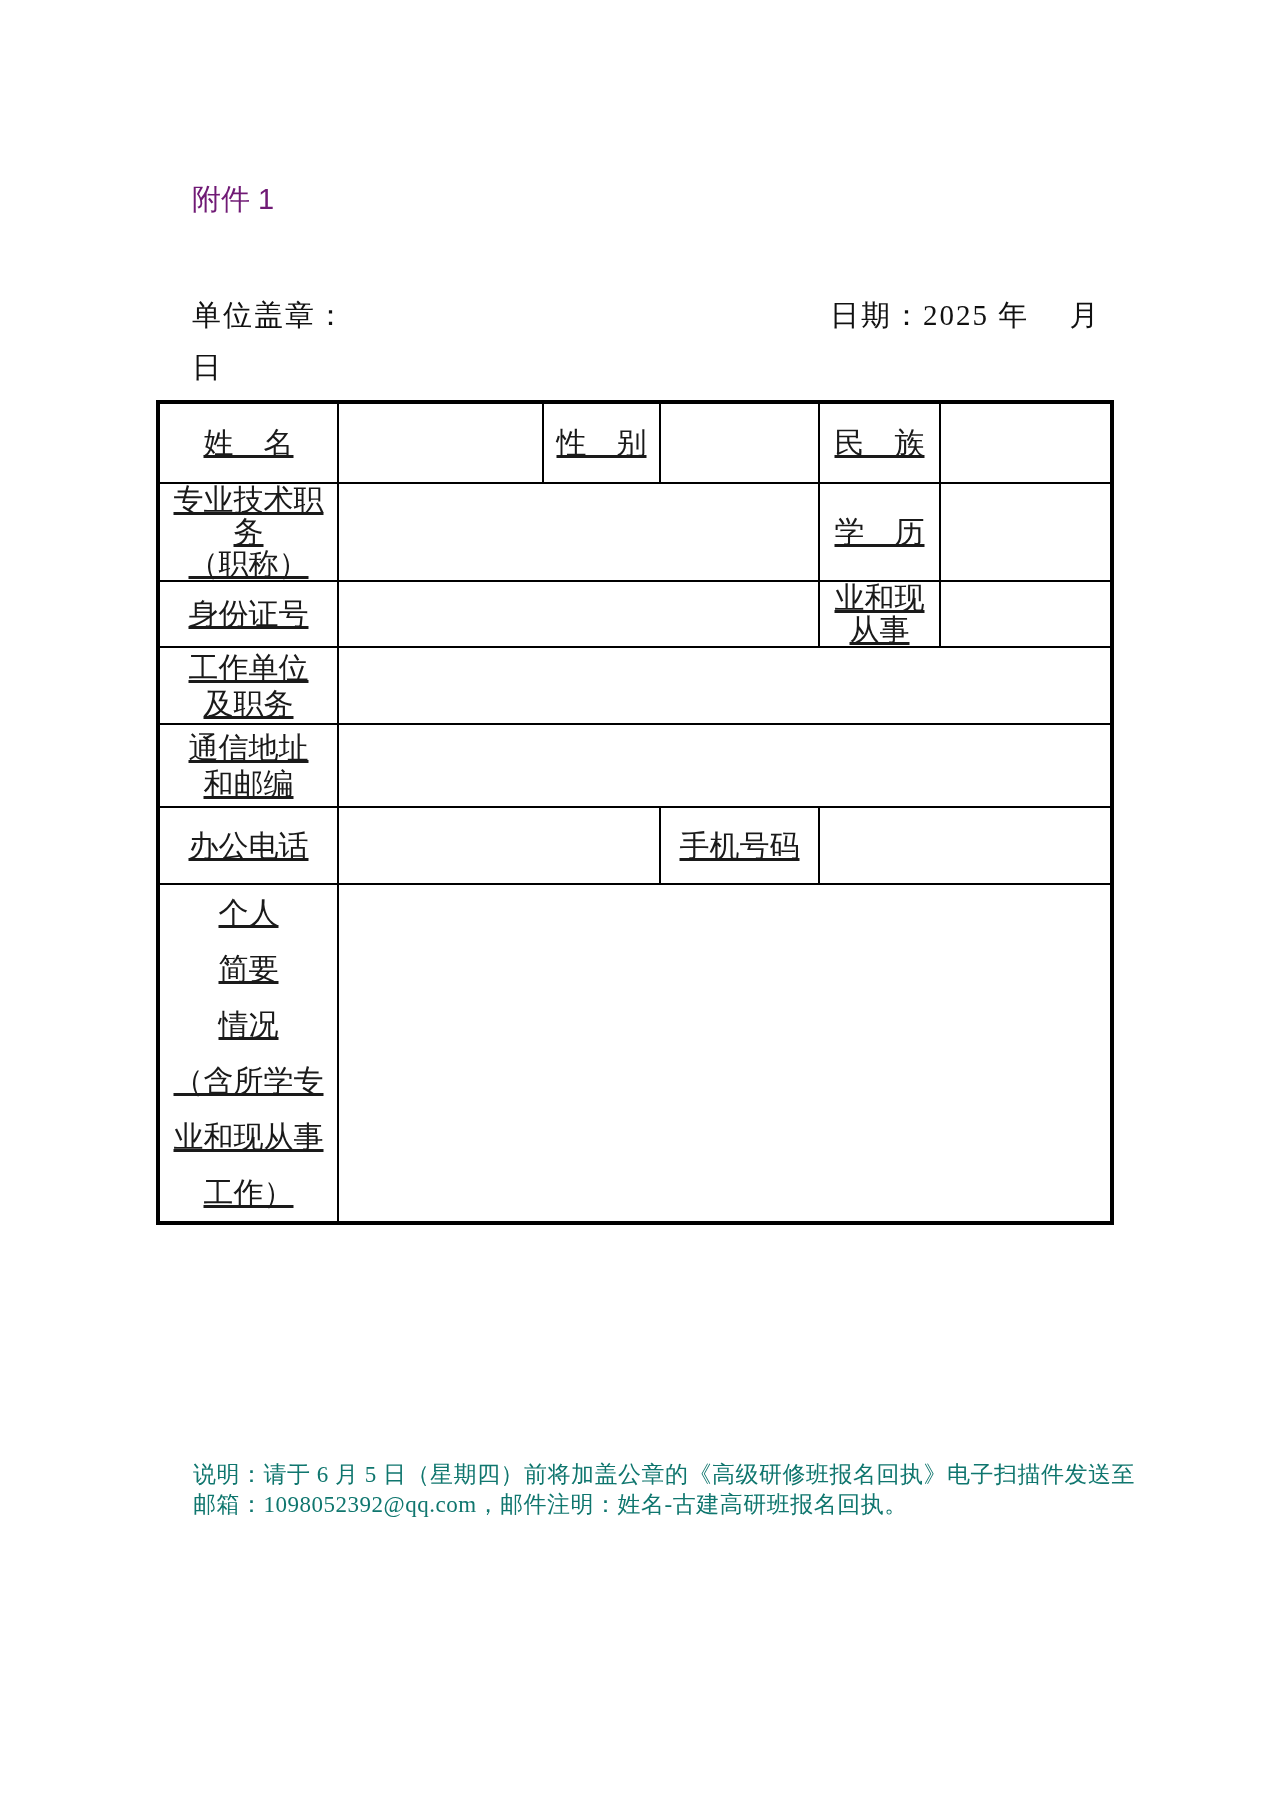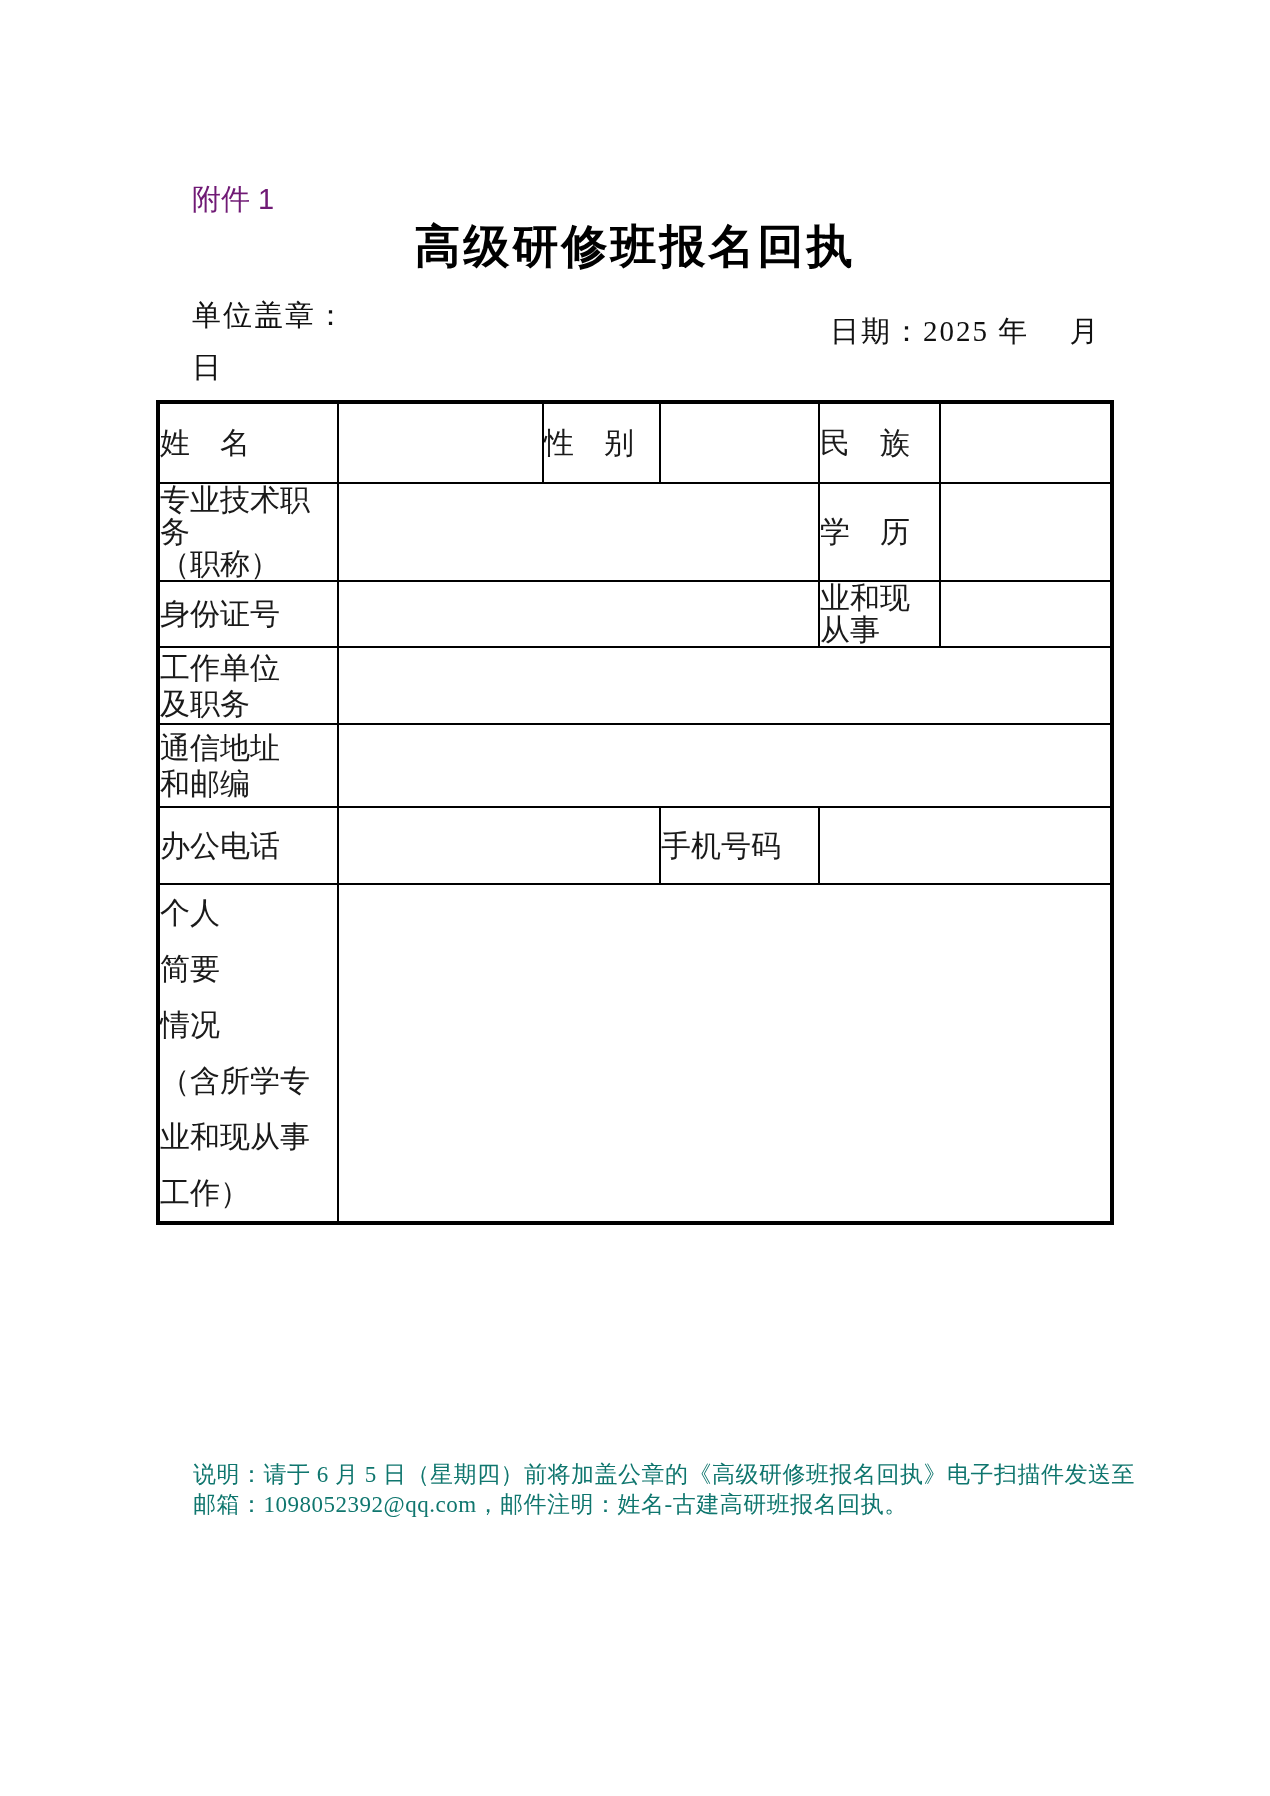--- a/index.html
+++ b/index.html
@@ -38,44 +38,45 @@
     top: 296px;
     font-size: 29px;
     letter-spacing: 2px;
   }
   .date-label {
     position: absolute;
     left: 830px;
     top: 296px;
     font-size: 29px;
     letter-spacing: 2px;
-    margin-top: 16px;
   }
   .day-label {
     position: absolute;
     left: 192px;
     top: 348px;
     font-size: 29px;
   }
   table.form-table {
     position: absolute;
     left: 156px;
     top: 400px;
     width: 954px;
     border-collapse: collapse;
     table-layout: fixed;
     border: 4px solid #000;
   }
   table.form-table td {
     border: 2px solid #000;
     padding: 0;
     vertical-align: middle;
+    text-align: center;
     font-size: 30px;
     color: #1a1a1a;
     overflow: hidden;
+    text-decoration: underline;
   }
   td.label-cell { line-height: 36px; }
   td.label-tight { font-size: 29px; letter-spacing: 0; line-height: 32px; }
   td.value-cell { background: #ffffff; }
   .lbl-line { display: block; }
   td.profile-cell .lbl-line { line-height: 56px; }
   .note {
     position: absolute;
     left: 193px;
     top: 1460px;
@@ -87,21 +88,20 @@
   }
   .note div { white-space: nowrap; }
 </style>
 </head>
 <body>
 
 <div class="page">
 
   <div class="attachment">附件 1</div>
 
-  <div class="doc-title">高级研修班报名回执</div>
 
   <div class="seal-label">单位盖章：</div>
 
   <div class="date-label">日期：2025 年　 月</div>
 
   <div class="day-label">日</div>
 
   <table class="form-table">
     <colgroup>
       <col style="width:180px">

